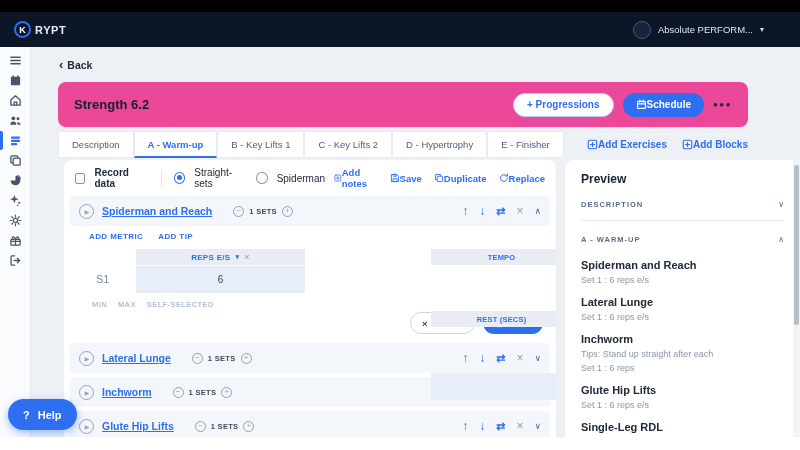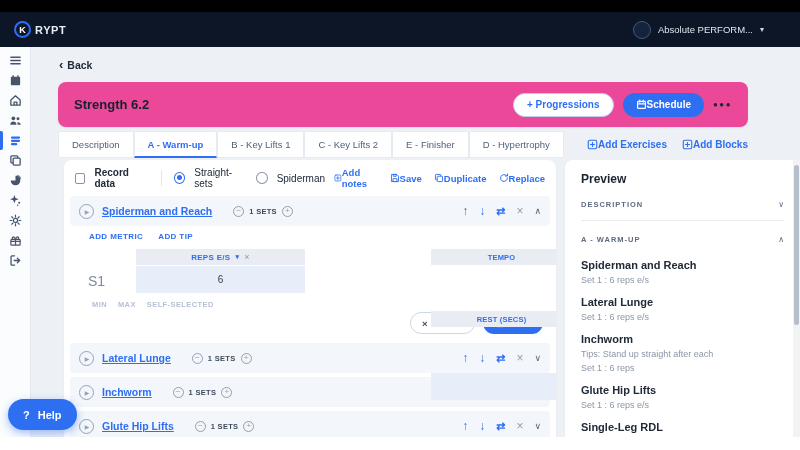--- a/index.html
+++ b/index.html
@@ -85,21 +85,21 @@
   .row-actions { margin-left:auto; display:flex; gap:11px; align-items:center; }
   .act-up, .act-down { color:#2e6ff2; font-size:12px; font-weight:bold; cursor:pointer; }
   .act-swap { color:#2e6ff2; font-size:11px; font-weight:bold; cursor:pointer; }
   .act-close { color:#93a0b0; font-size:12px; cursor:pointer; }
   .act-chev { color:#55637a; font-size:9px; cursor:pointer; }
 
   .ex-body { padding:4px 9px 0 9px;margin-left:14px; }
   .metric-links { display:flex; gap:15px; margin:2px 0 0 2px; }
   .mlink { font-size:8px; font-weight:bold; color:#2e6ff2; letter-spacing:.4px; cursor:pointer; }
   .table-zone { position:relative; height:44px; margin-top:8px; }
-  .slabel { position:absolute; left:1px; top:24px; font-size:14px; color:#7e8a9b;text-align:right; }
+  .slabel { position:absolute; left:9px; top:24px; font-size:11px; color:#7e8a9b;text-align:right; }
   .mtable { position:absolute; left:49px; top:0; width:169px; }
   .mhead { height:16px; background:#e9edf3; display:flex; align-items:center; justify-content:center; gap:5px;
            font-size:8px; font-weight:bold; color:#2e6ff2; letter-spacing:.3px; }
   .mhead .hcaret { font-size:7px; cursor:pointer; }
   .mhead .hclose { color:#8e9aab; font-weight:normal; font-size:9px; cursor:pointer; }
   .mcell { height:27px; margin-top:1px; background:#e7eef9; display:flex; align-items:center; justify-content:center;
            font-size:10px; color:#313c4e; cursor:text; }
   .ttable { position:absolute; left:344px; top:0; width:141px; display:grid; grid-template-columns:1fr;
             grid-column-gap:1px; grid-row-gap:1px;gap:46px; }
   .thead { height:16px; background:#e9edf3; display:flex; align-items:center; justify-content:center;
@@ -258,24 +258,24 @@
     <div class="tab active">
         <span>A - Warm-up</span>
       </div>
     <div class="tab">
         <span>B - Key Lifts 1</span>
       </div>
     <div class="tab">
         <span>C - Key Lifts 2</span>
       </div>
     <div class="tab">
+        <span>D - Hypertrophy</span>
+      </div>
+    <div class="tab">
         <span>E - Finisher</span>
-      </div>
-    <div class="tab">
-        <span>D - Hypertrophy</span>
       </div>
     <div class="tab-links">
       <span class="blue-link">
         <svg width="11" height="11" viewBox="0 0 14 14" fill="none" stroke="#2e6ff2" stroke-width="1.4" stroke-linecap="round">
             <rect x="1.6" y="1.6" width="10.8" height="10.8" rx="2"></rect>
             <path d="M7 4.4v5.2M4.4 7h5.2"></path>
           </svg>
         <span>Add Exercises</span>
       </span>
       <span class="blue-link">

